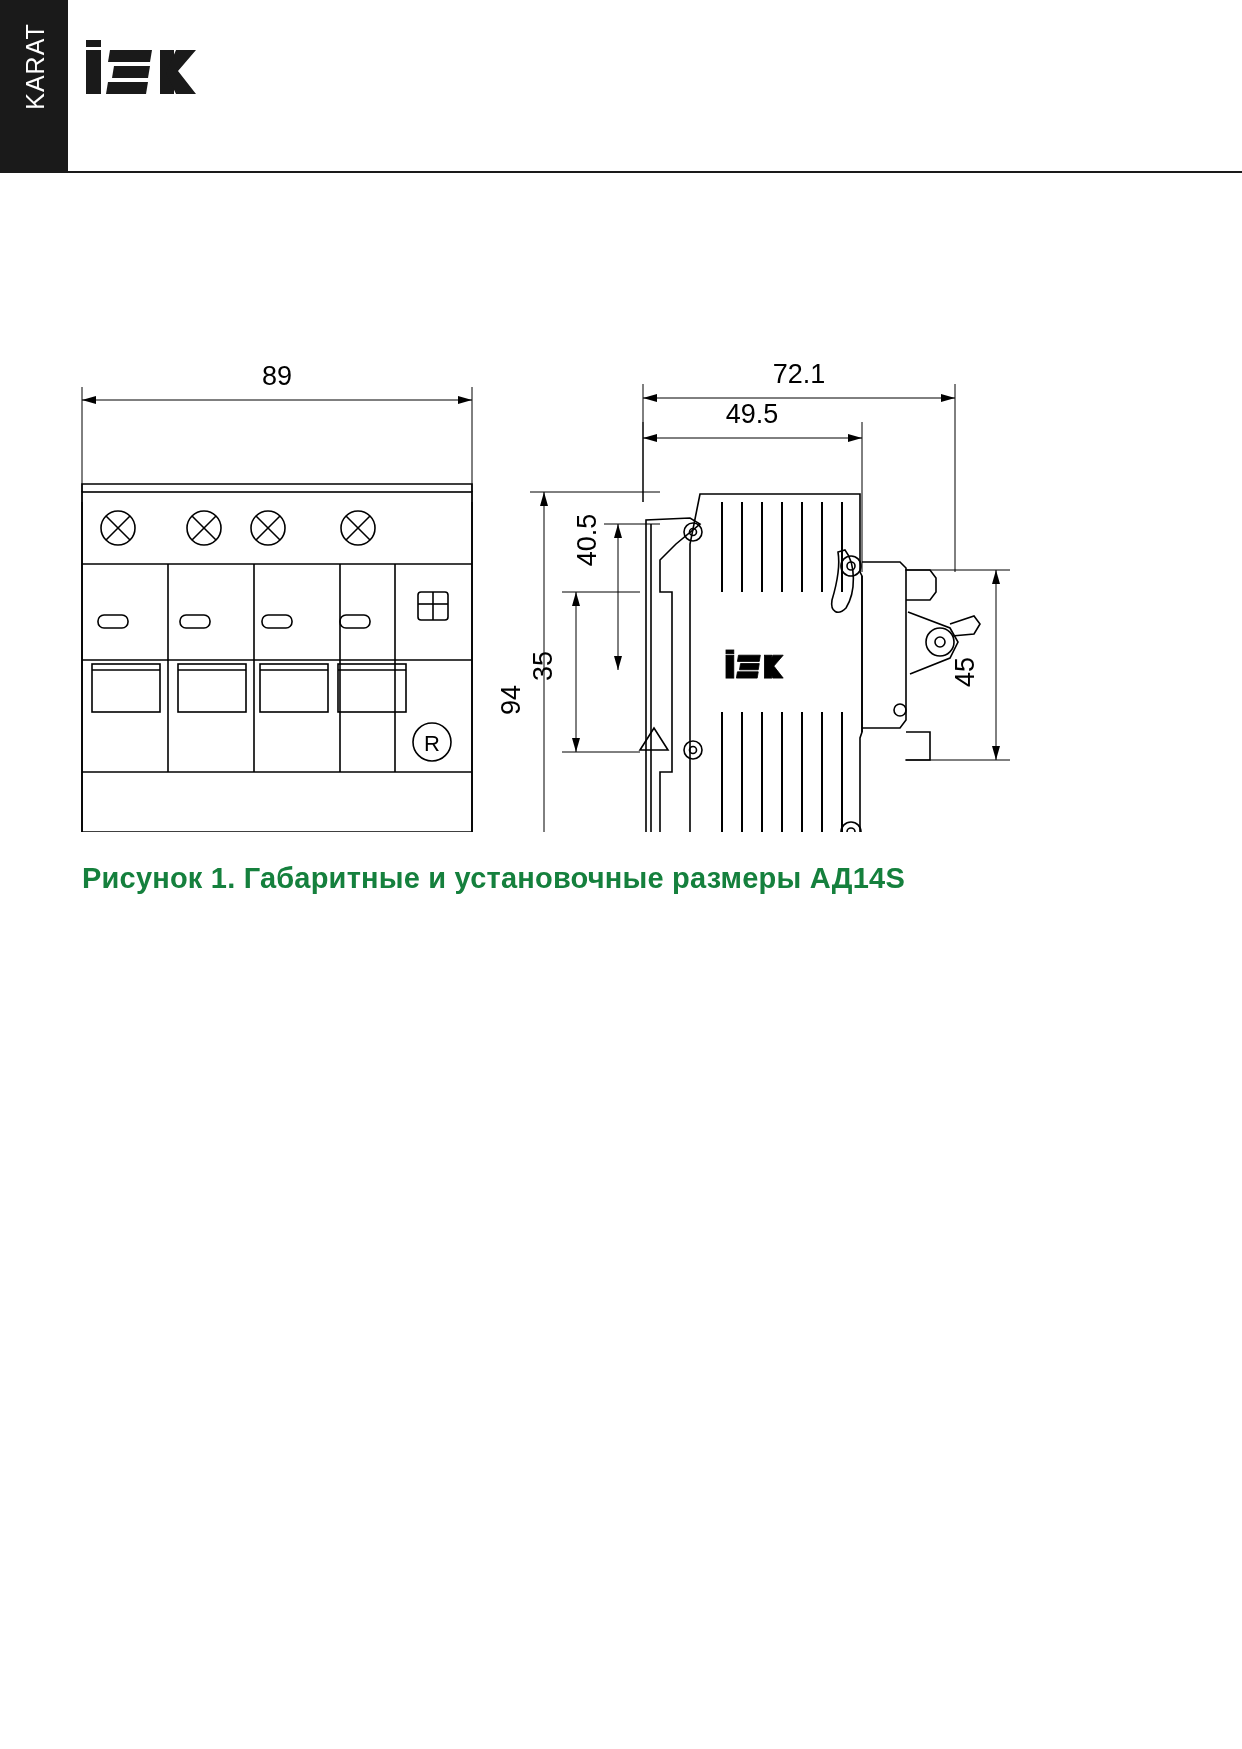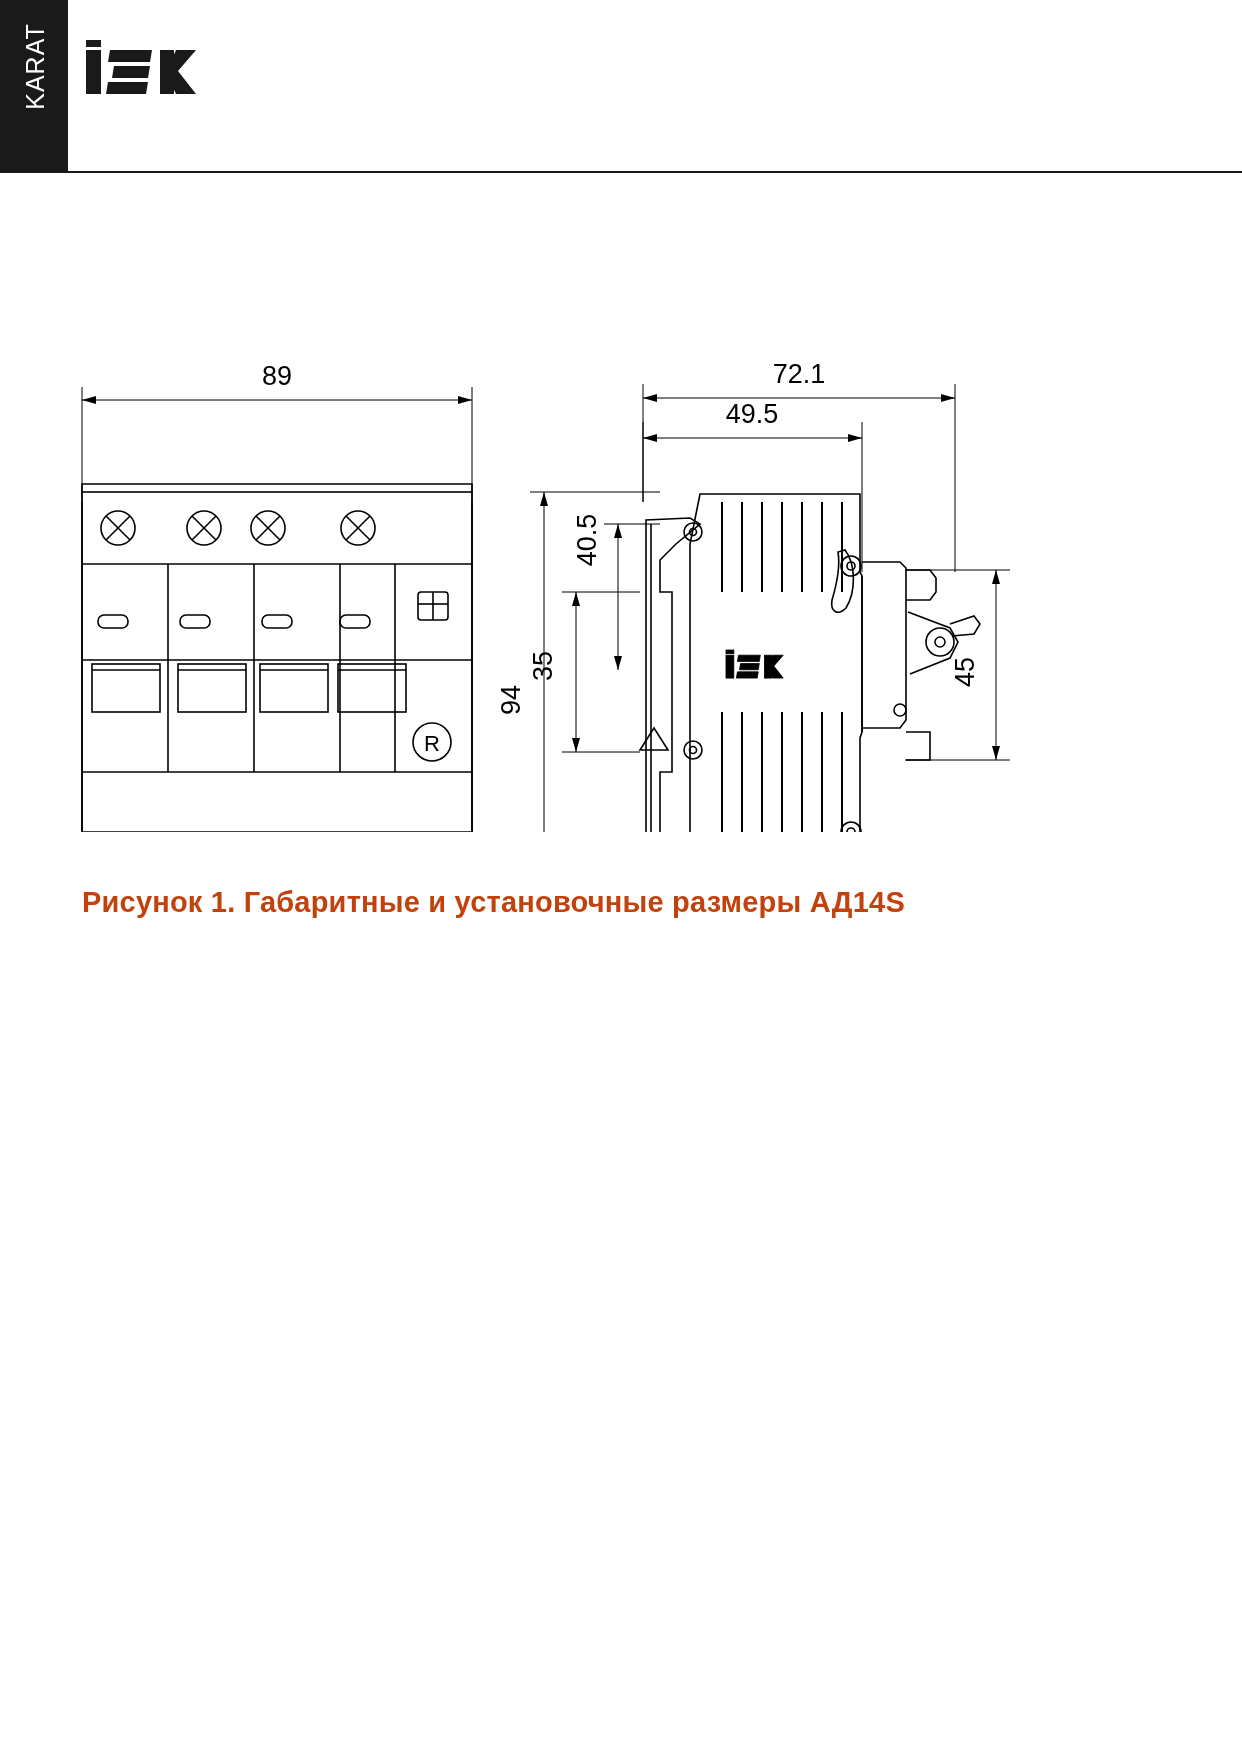--- a/index.html
+++ b/index.html
@@ -73,24 +73,23 @@
     top: 172px;
     width: 1242px;
     height: 660px;
   }
   .caption {
     position: absolute;
     left: 82px;
     top: 862px;
     font-size: 29px;
     font-weight: bold;
-    color: #c2410c;
+    color: #15803d;
     letter-spacing: 0.2px;
     white-space: nowrap;
-    margin-top: 24px;
   }
   svg { display: block; }
   text {
     font-family: "Liberation Sans", sans-serif;
     fill: #000000;
   }
 </style>
 </head>
 <body>
 

